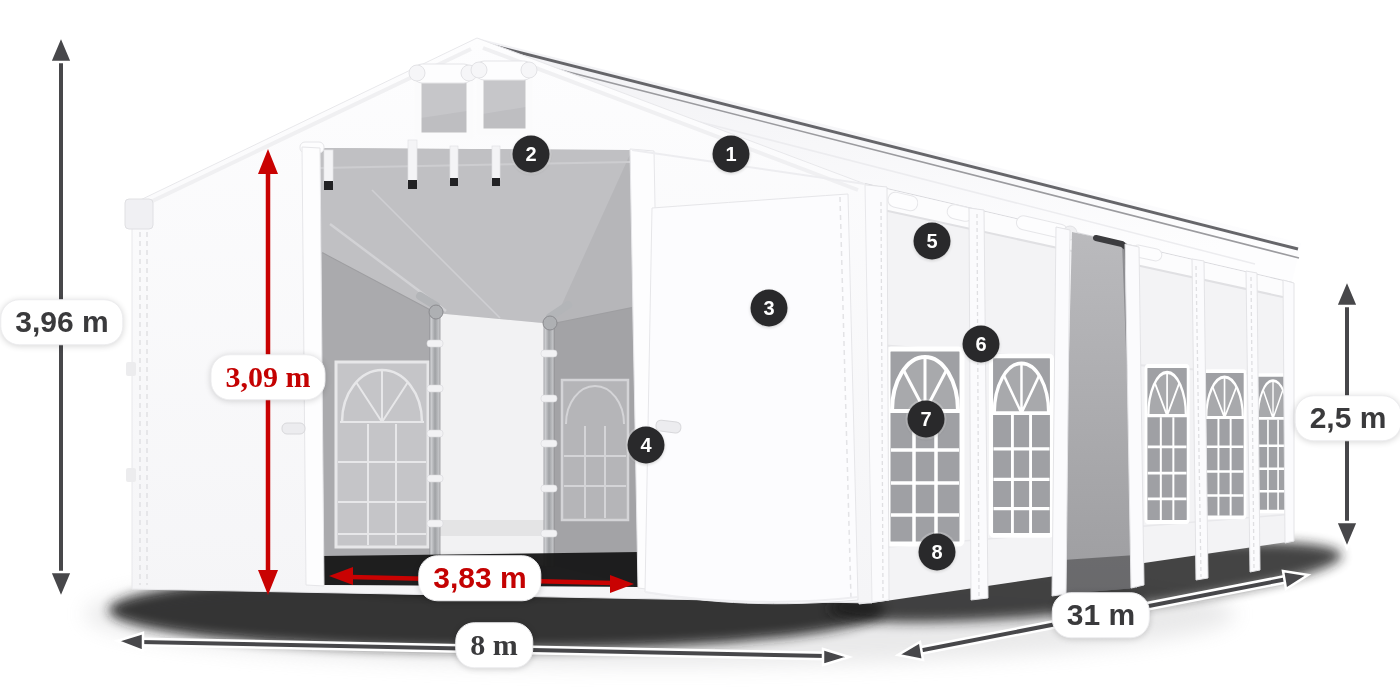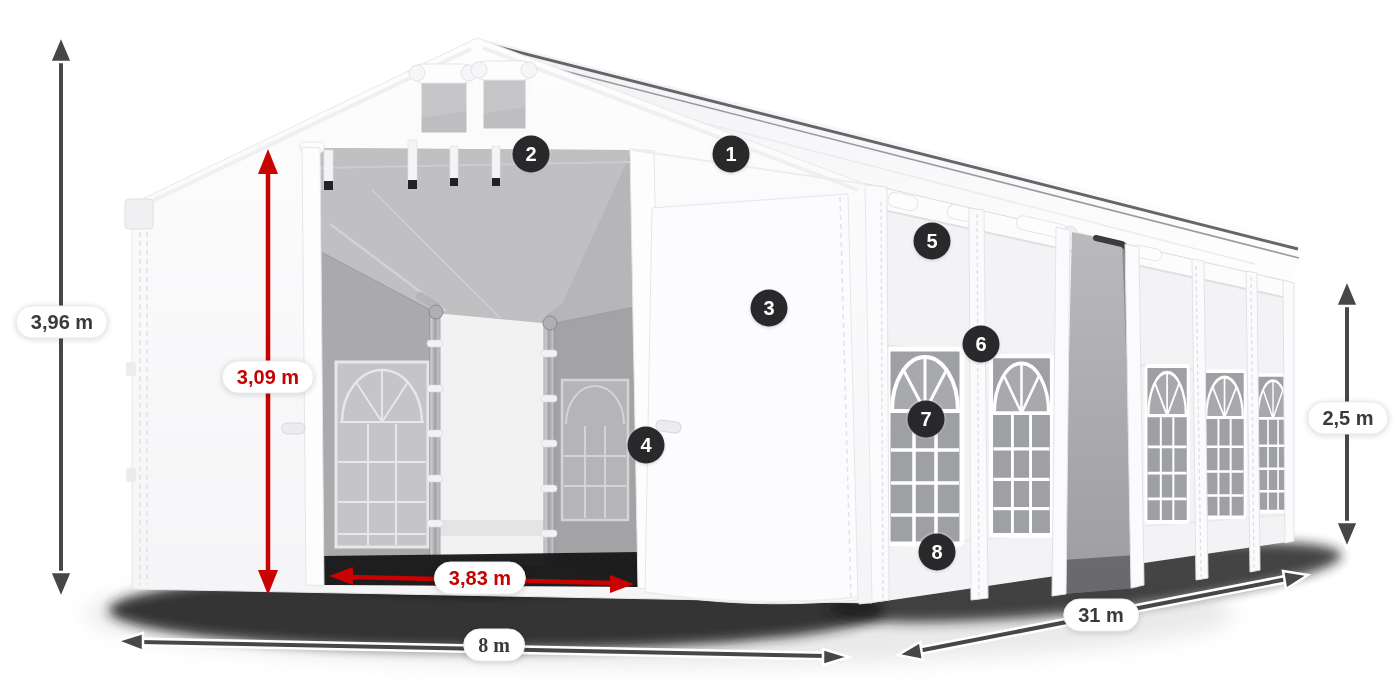--- a/index.html
+++ b/index.html
@@ -1,20 +1,20 @@
 <!DOCTYPE html>
 <html style="--marker-bg: #29292b; --marker-fg: #ffffff; --label-bg: #ffffff; --label-dark: #3a3a3c; --label-red: #c40202;"><head>
 <meta charset="utf-8">
 <style>
   html,body{margin:0;padding:0;background:#ffffff;}
   .stage{position:relative;width:1400px;height:700px;background:#fff;overflow:hidden;
          font-family:"Liberation Sans",sans-serif;}
   .stage svg{position:absolute;left:0;top:0;}
   .pill{position:absolute;transform:translate(-50%,-50%);background:var(--label-bg,#fff);
-        border:1px solid #ededef;border-radius:19px;padding:3px 14px;font-size:20px;
+        border:1px solid #ededef;border-radius:19px;padding:3px 14px;font-size:30px;
         font-weight:bold;color:var(--label-dark,#3a3a3c);white-space:nowrap;
         box-shadow:0 1px 6px rgba(0,0,0,.16);line-height:1.25;}
   .pill.red{color:var(--label-red,#c40202);}
   .marker{position:absolute;transform:translate(-50%,-50%);width:37px;height:37px;
           border-radius:50%;background:var(--marker-bg,#29292b);color:var(--marker-fg,#fff);
           font-size:20px;font-weight:bold;display:flex;align-items:center;justify-content:center;
           box-shadow:0 0 0 2px rgba(255,255,255,.22), 0 1px 3px rgba(0,0,0,.25);}
 </style>
 </head>
 <body>
@@ -262,21 +262,21 @@
     <g>
       <line x1="1347" y1="302" x2="1347" y2="526" stroke="#ffffff" stroke-width="9"></line>
       <line x1="1347" y1="302" x2="1347" y2="526" stroke="#47474a" stroke-width="4"></line>
       <polygon points="1347,280 1336,306 1358,306" fill="#47474a" stroke="#ffffff" stroke-width="2.5"></polygon>
       <polygon points="1347,548 1336,522 1358,522" fill="#47474a" stroke="#ffffff" stroke-width="2.5"></polygon>
     </g>
   </g>
 </svg>
 
 <div class="pill" style="left:62px;top:322px;">3,96 m</div>
-<div class="pill red" style="left:268px;top:377px;">3,09 m</div>
+<div class="pill red" style="left:268px;top:377px;font-family:Liberation Serif, serif;">3,09 m</div>
 <div class="pill red" style="left:480px;top:578px;">3,83 m</div>
 <div class="pill" style="left:494px;top:645px;font-family:Liberation Serif, serif;">8 m</div>
 <div class="pill" style="left:1101px;top:615px;">31 m</div>
 <div class="pill" style="left:1348px;top:418px;">2,5 m</div>
 
 <div class="marker" style="left:731px;top:154px;">1</div>
 <div class="marker" style="left:531px;top:154px;">2</div>
 <div class="marker" style="left:769px;top:308px;">3</div>
 <div class="marker" style="left:646px;top:445px;">4</div>
 <div class="marker" style="left:932px;top:241px;">5</div>

